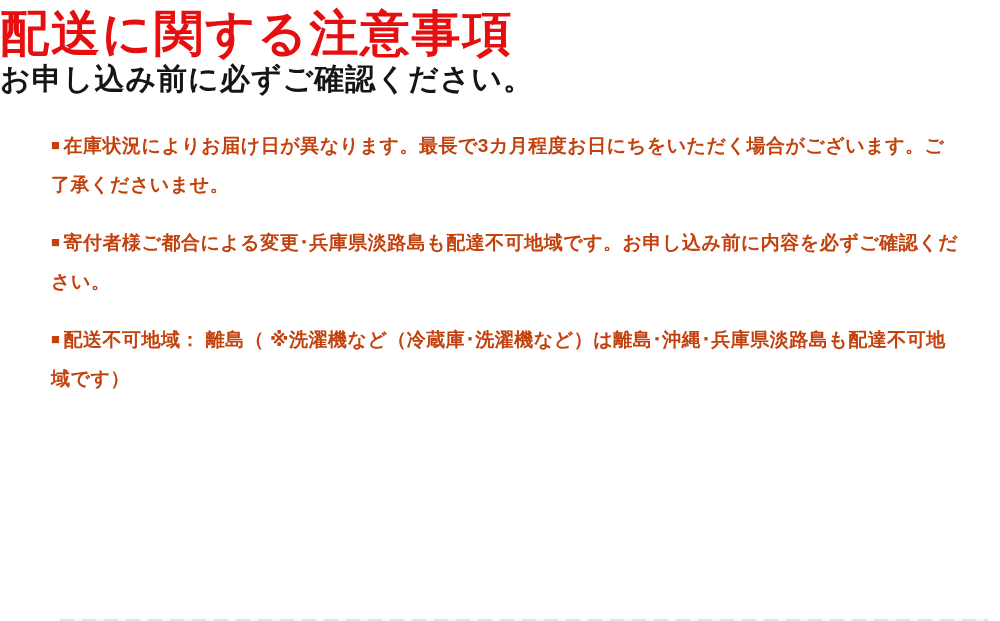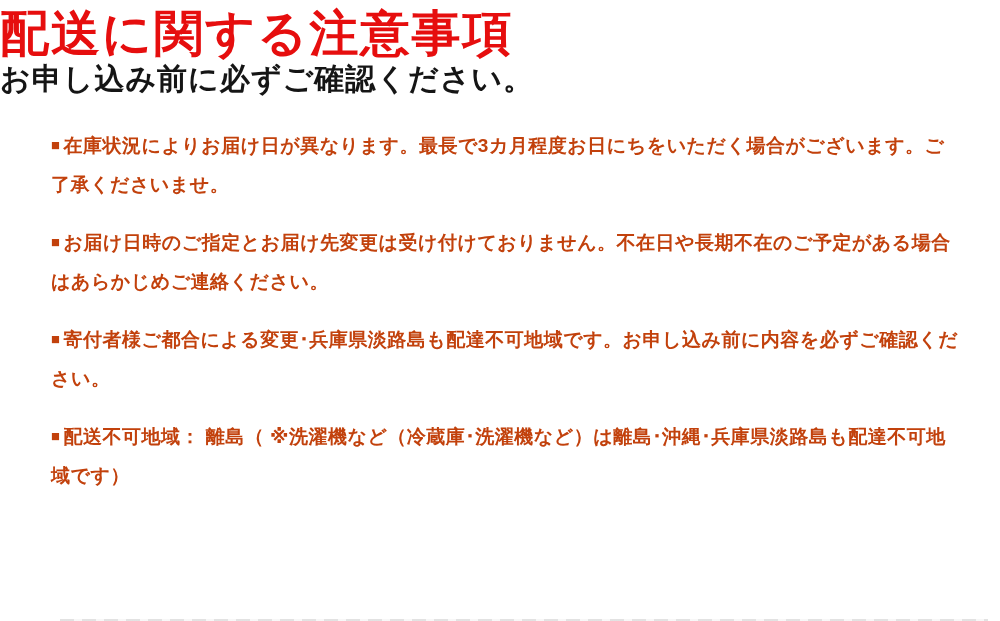--- a/index.html
+++ b/index.html
@@ -73,21 +73,20 @@
 
 <div class="page">
   <header>
     <h1 class="title">配送に関する注意事項</h1>
     <p class="subtitle">お申し込み前に必ずご確認ください。</p>
   </header>
 
   <main>
     <p class="note"><span class="marker">■</span><span>在庫状況によりお届け日が異なります。最長で3カ月程度お日にちをいただく場合がございます。ご了承くださいませ。</span></p>
 
-    <p class="note"><span class="marker">■</span><span>お届け日時のご指定とお届け先変更は受け付けておりません。不在日や長期不在のご予定がある場合はあらかじめご連絡ください。</span></p>
 
     <p class="note"><span class="marker">■</span><span>寄付者様ご都合による変更･兵庫県淡路島も配達不可地域です。お申し込み前に内容を必ずご確認ください。</span></p>
 
     <p class="note"><span class="marker">■</span><span>配送不可地域： 離島（ ※洗濯機など（冷蔵庫･洗濯機など）は離島･沖縄･兵庫県淡路島も配達不可地域です）</span></p>
 
   </main>
 
   <div class="bottom-artifact"></div>
 </div>
 

